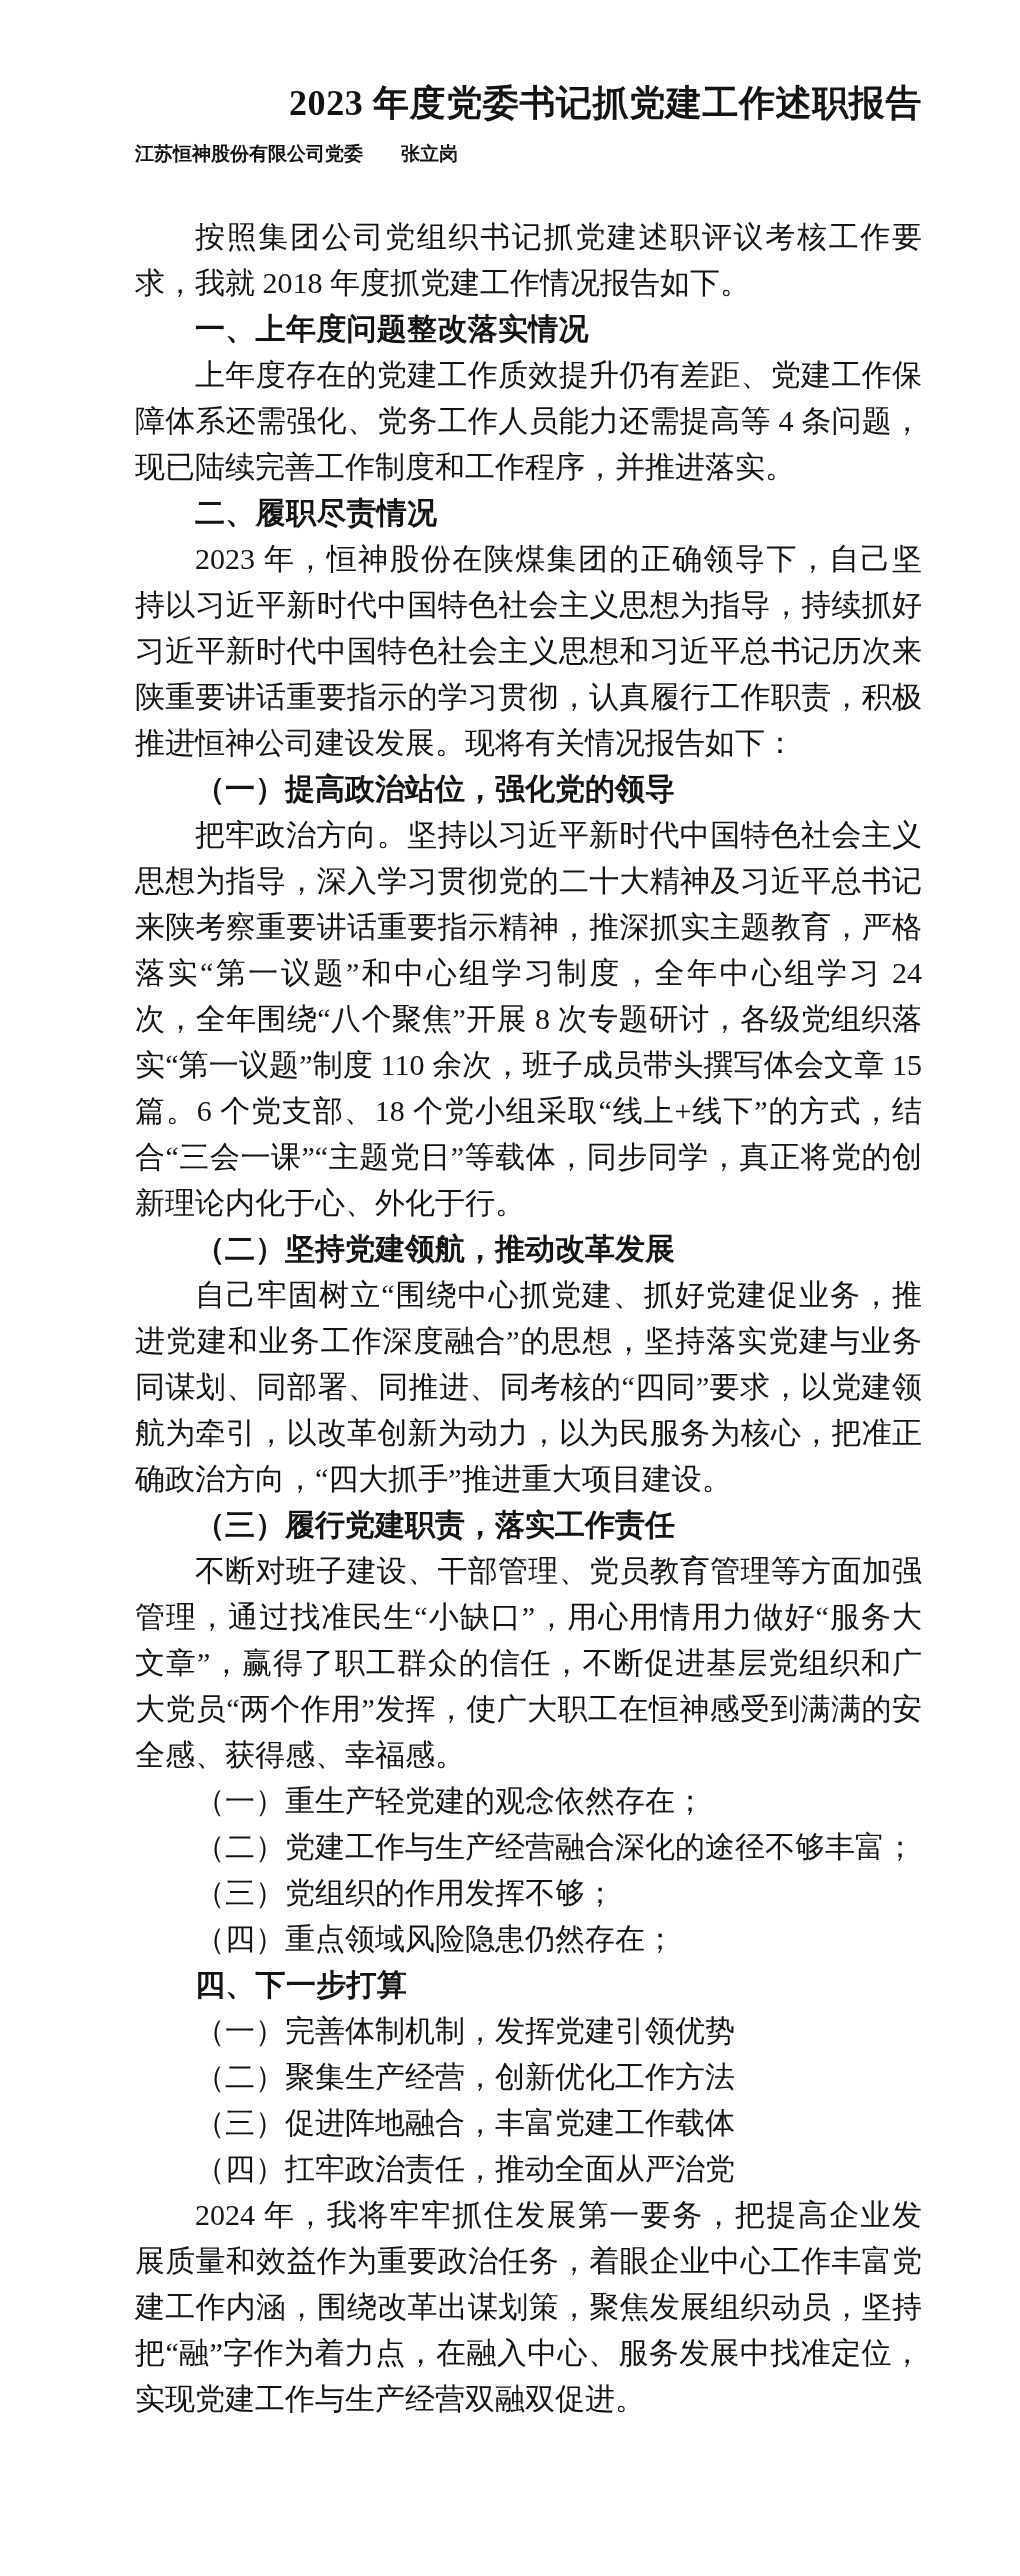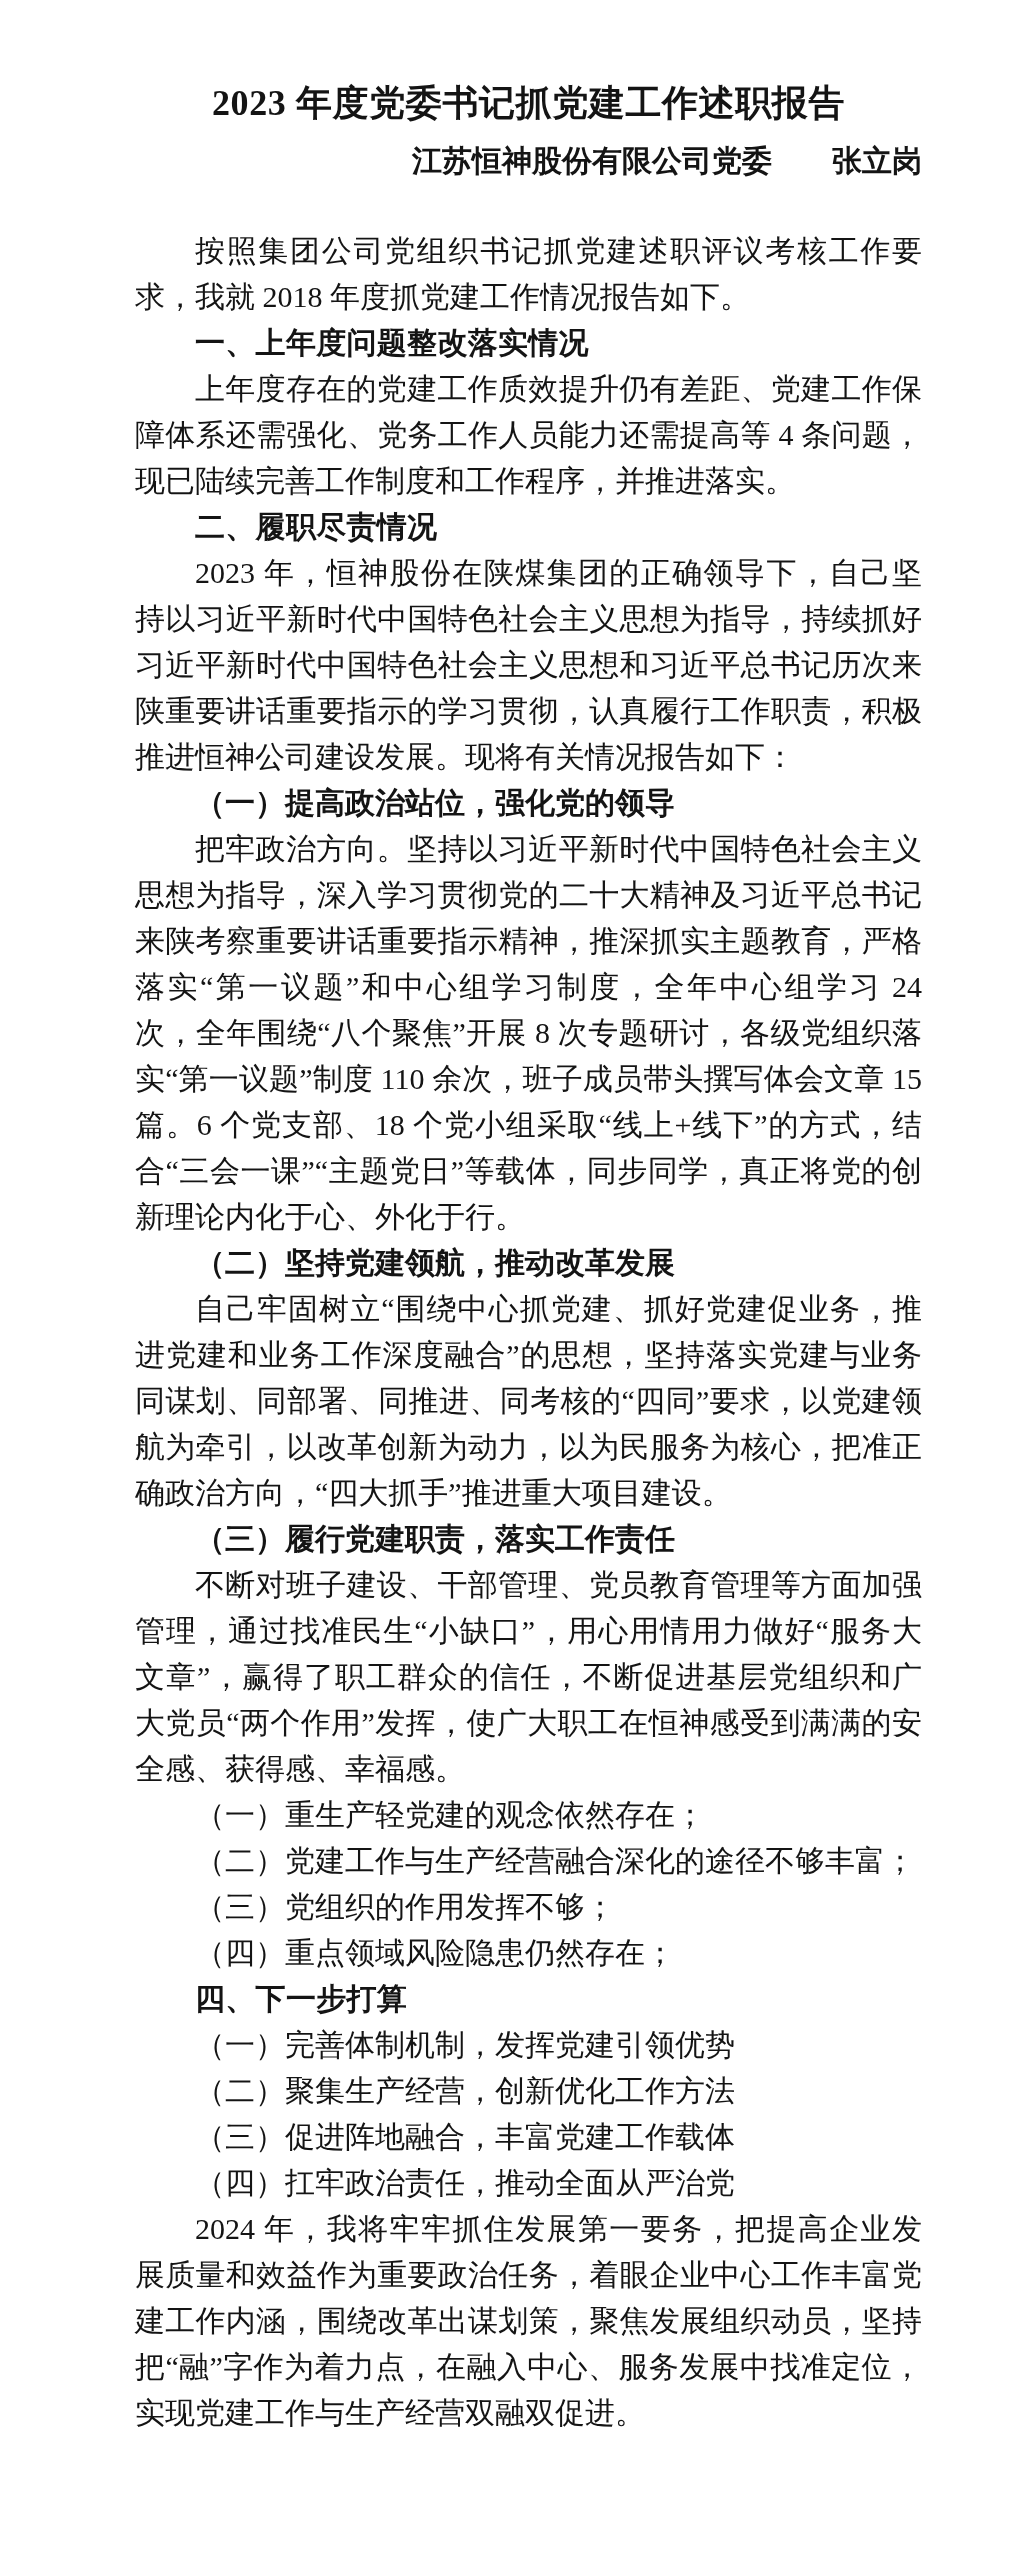--- a/index.html
+++ b/index.html
@@ -17,29 +17,29 @@
     box-sizing:border-box;
     width:100%;
     height:100%;
     padding:81px 98px 0 135px;
   }
   .doc-title{
     margin:0 0 16.7px 0;
     font-size:36px;
     font-weight:bold;
     line-height:1.25;
-    text-align:center;
+    text-align:right;
     letter-spacing:0.6px;
   }
   .doc-byline{
     margin:0 0 49px 0;
-    font-size:30px;
+    font-size:19px;
     font-weight:bold;
     line-height:1.2;
-    text-align:right;
+    text-align:left;
   }
   .block{
     margin:0;
     font-size:30px;
     line-height:46px;
     text-align:justify;
     text-indent:2em;
     word-break:normal;
   }
   .block.heading1{

